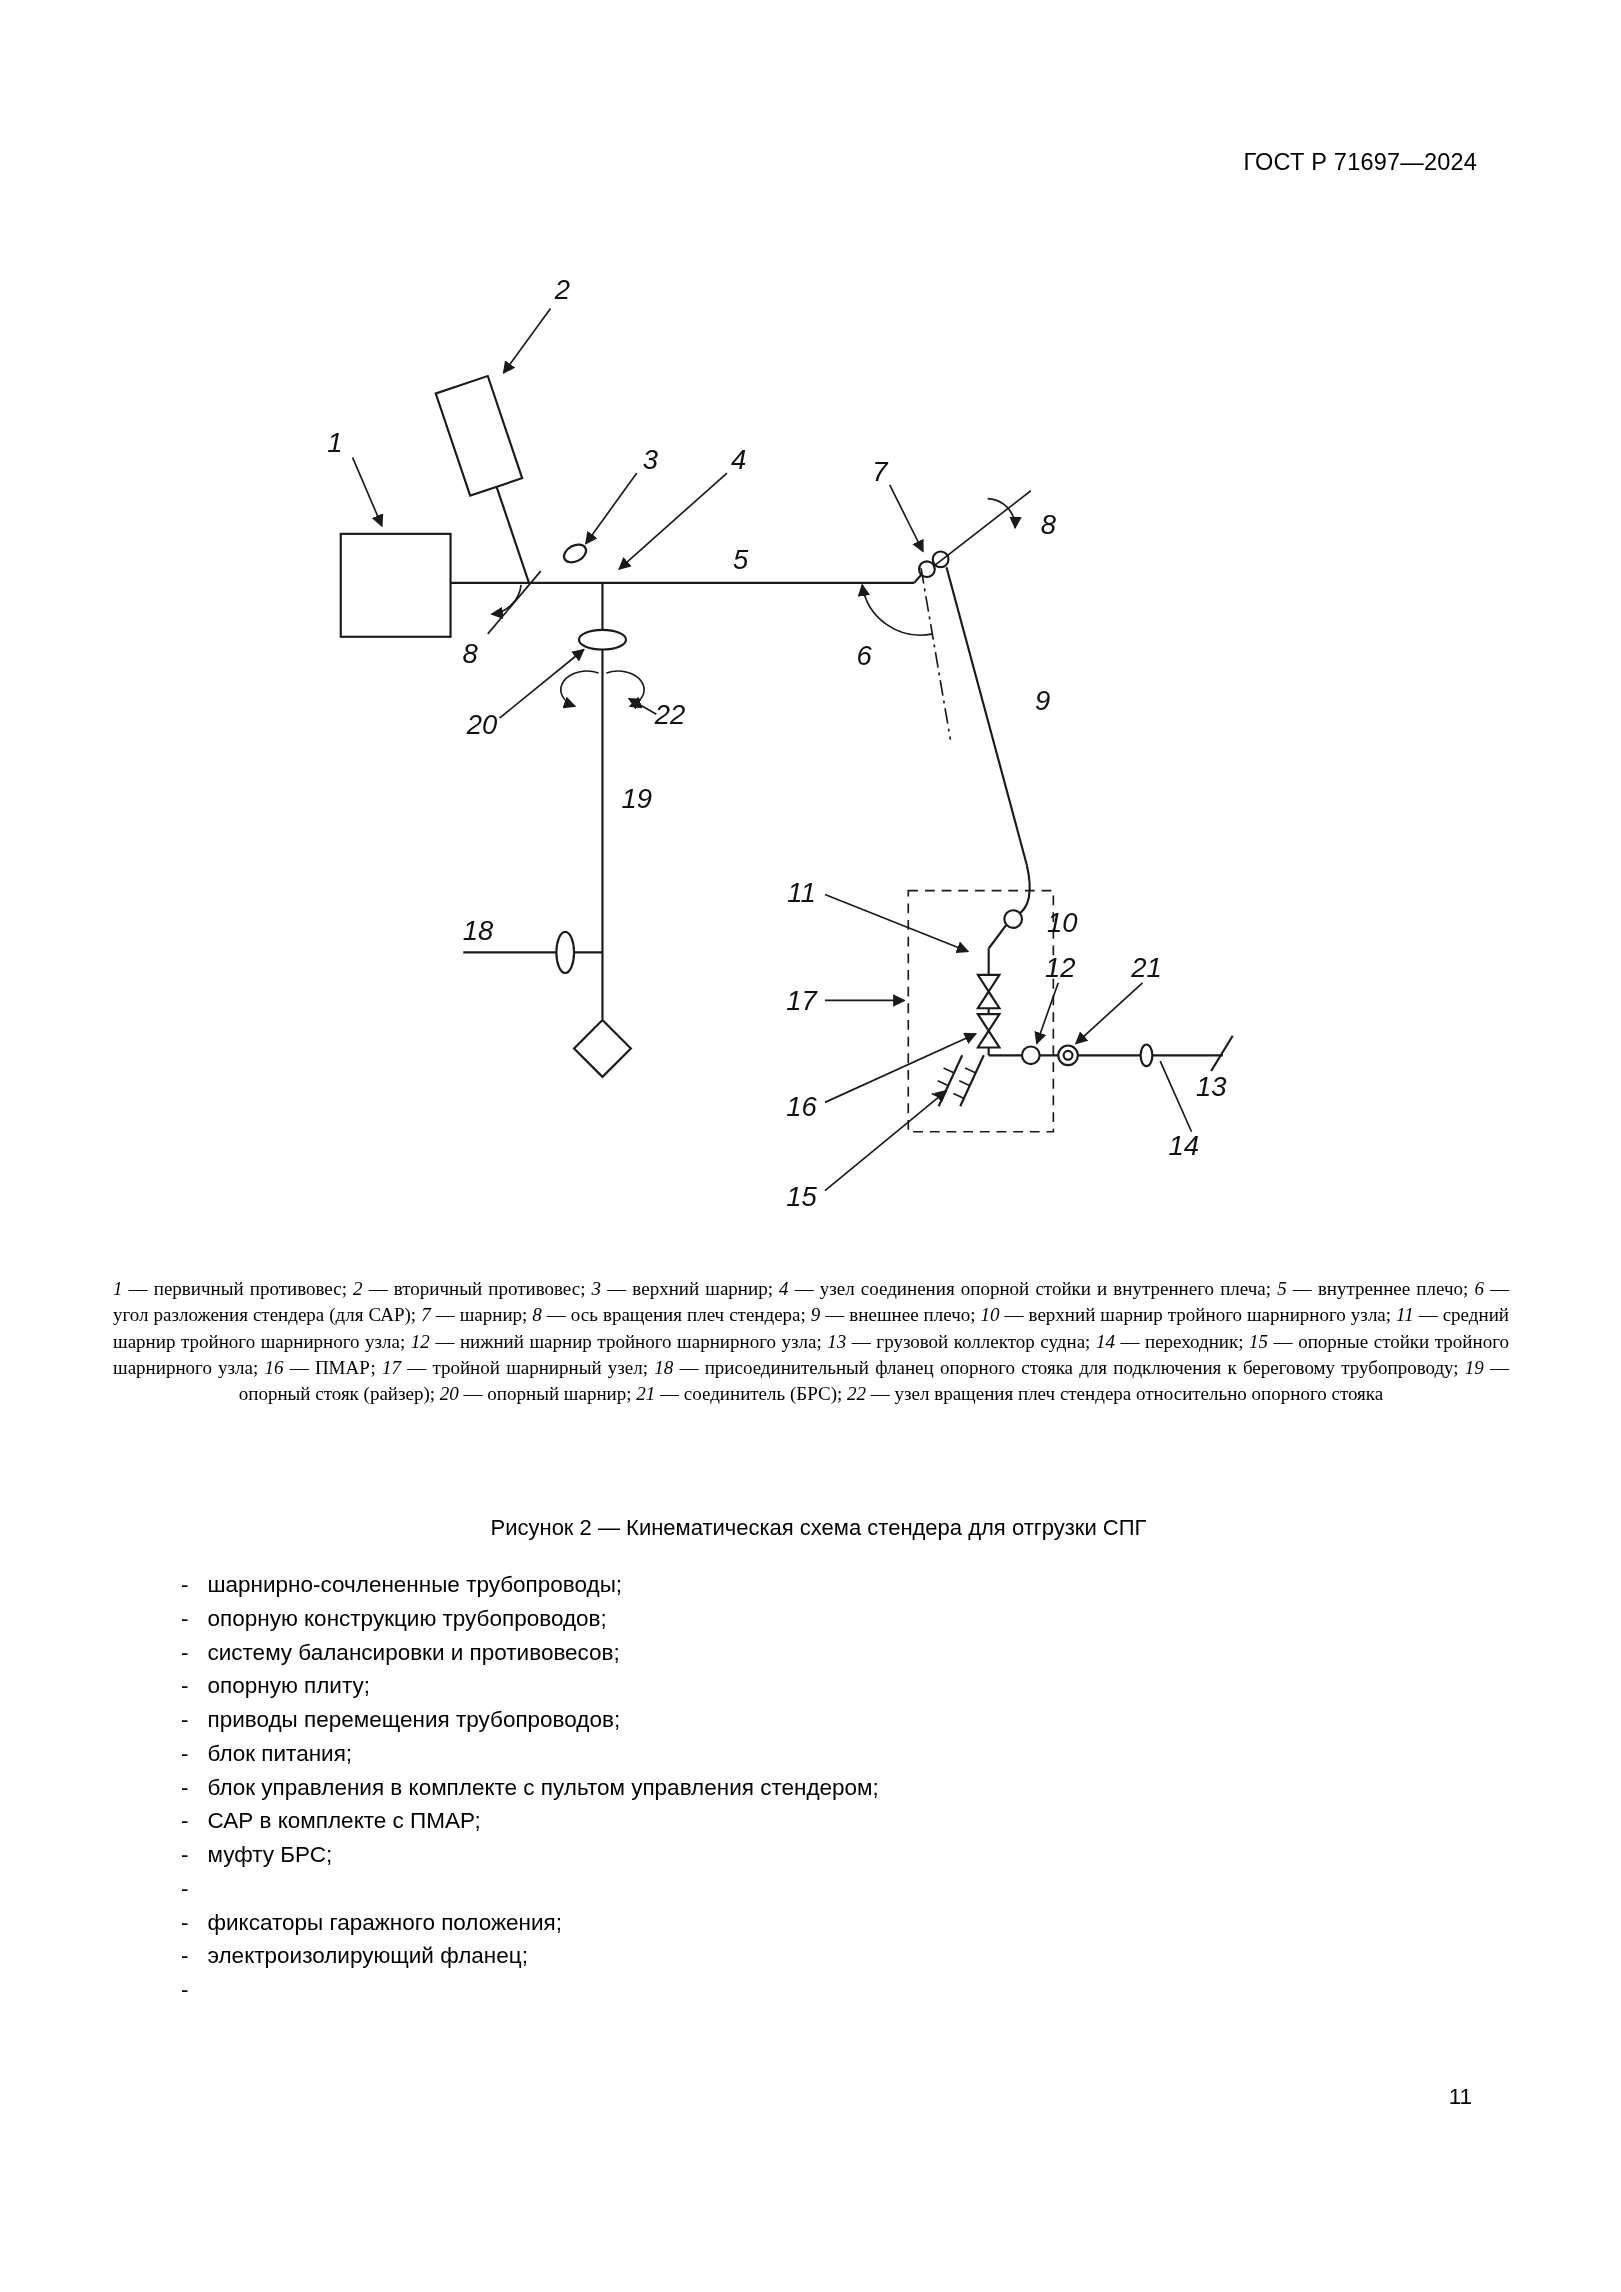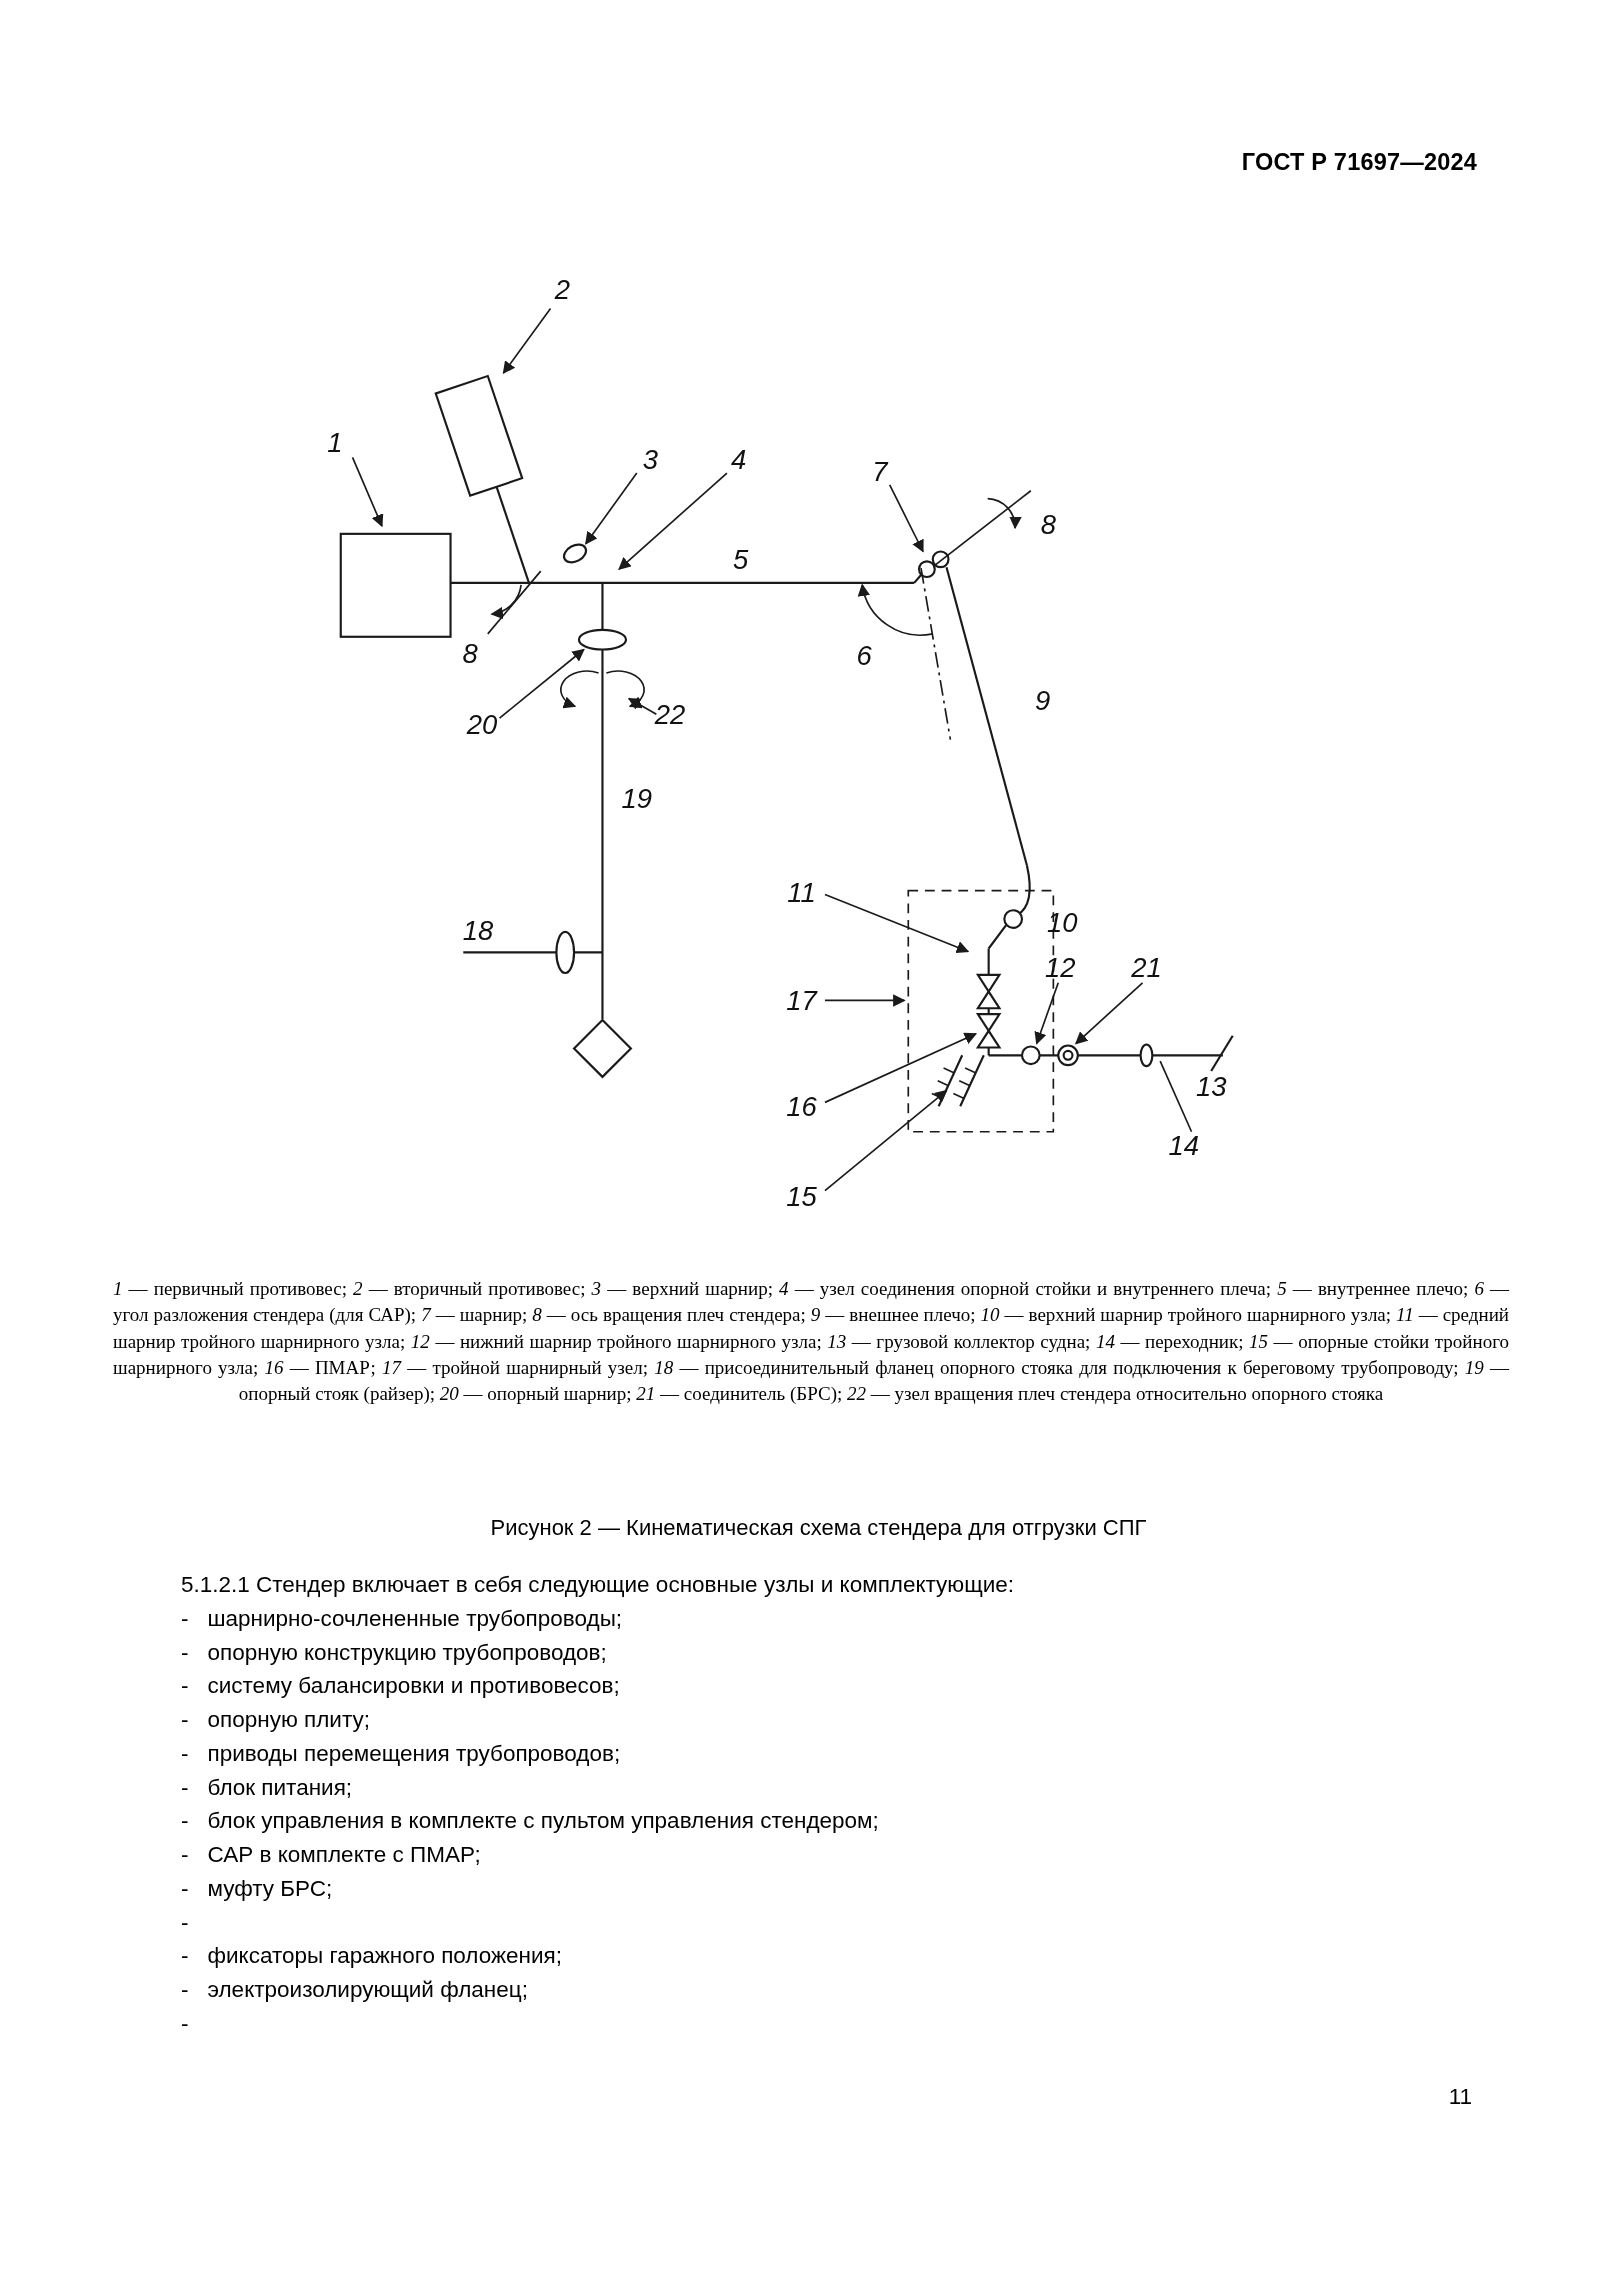--- a/index.html
+++ b/index.html
@@ -7,21 +7,21 @@
   .page {
     position:relative;
     width:1621px; height:2293px;
     margin:0 auto;
     background:#ffffff;
     font-family:"Liberation Sans", sans-serif;
     color:#000;
   }
   .header {
     position:absolute; top:149px; right:144px;
-    font-size:23.5px; font-weight:bold; letter-spacing:0.2px;
+    font-size:23.5px; font-weight:normal; letter-spacing:0.2px;
   }
   .figure {
     position:absolute; left:225px; top:230px;
     width:1098px; height:1039px;
   }
   .figure .ln   { stroke:#1a1a1a; stroke-width:2.2; fill:none; }
   .figure .thin { stroke:#1a1a1a; stroke-width:1.7; fill:none; }
   .figure .fw   { fill:#ffffff; }
   .figure .dl   { font:italic 28px "Liberation Sans", sans-serif; fill:#111; stroke:none; text-anchor:middle; }
   .legend {
@@ -195,21 +195,20 @@
     <text class="dl" x="262" y="514">20</text>
     <text class="dl" x="940" y="762">21</text>
     <text class="dl" x="454" y="504">22</text>
   </svg>
 
   <p class="legend"><i>1</i><span> — первичный противовес; </span><i>2</i><span> — вторичный противовес; </span><i>3</i><span> — верхний шарнир; </span><i>4</i><span> — узел соединения опорной стойки и внутреннего плеча; </span><i>5</i><span> — внутреннее плечо; </span><i>6</i><span> — угол разложения стендера (для САР); </span><i>7</i><span> — шарнир; </span><i>8</i><span> — ось вращения плеч стендера; </span><i>9</i><span> — внешнее плечо; </span><i>10</i><span> — верхний шарнир тройного шарнирного узла; </span><i>11</i><span> — средний шарнир тройного шарнирного узла; </span><i>12</i><span> — нижний шарнир тройного шарнирного узла; </span><i>13</i><span> — грузовой коллектор судна; </span><i>14</i><span> — переходник; </span><i>15</i><span> — опорные стойки тройного шарнирного узла; </span><i>16</i><span> — ПМАР; </span><i>17</i><span> — тройной шарнирный узел; </span><i>18</i><span> — присоединительный фланец опорного стояка для подключения к береговому трубопроводу; </span><i>19</i><span> — опорный стояк (райзер); </span><i>20</i><span> — опорный шарнир; </span><i>21</i><span> — соединитель (БРС); </span><i>22</i><span> — узел вращения плеч стендера относительно опорного стояка</span></p>
 
   <p class="caption">Рисунок 2 — Кинематическая схема стендера для отгрузки СПГ</p>
 
   <div class="section">
-    <p class="intro">5.1.2.1 Стендер включает в себя следующие основные узлы и комплектующие:</p>
     <div>
         <div class="li">
           <span class="dash">-</span>
           <span>шарнирно-сочлененные трубопроводы;</span>
         </div>
         <div class="li">
           <span class="dash">-</span>
           <span>опорную конструкцию трубопроводов;</span>
         </div>
         <div class="li">

